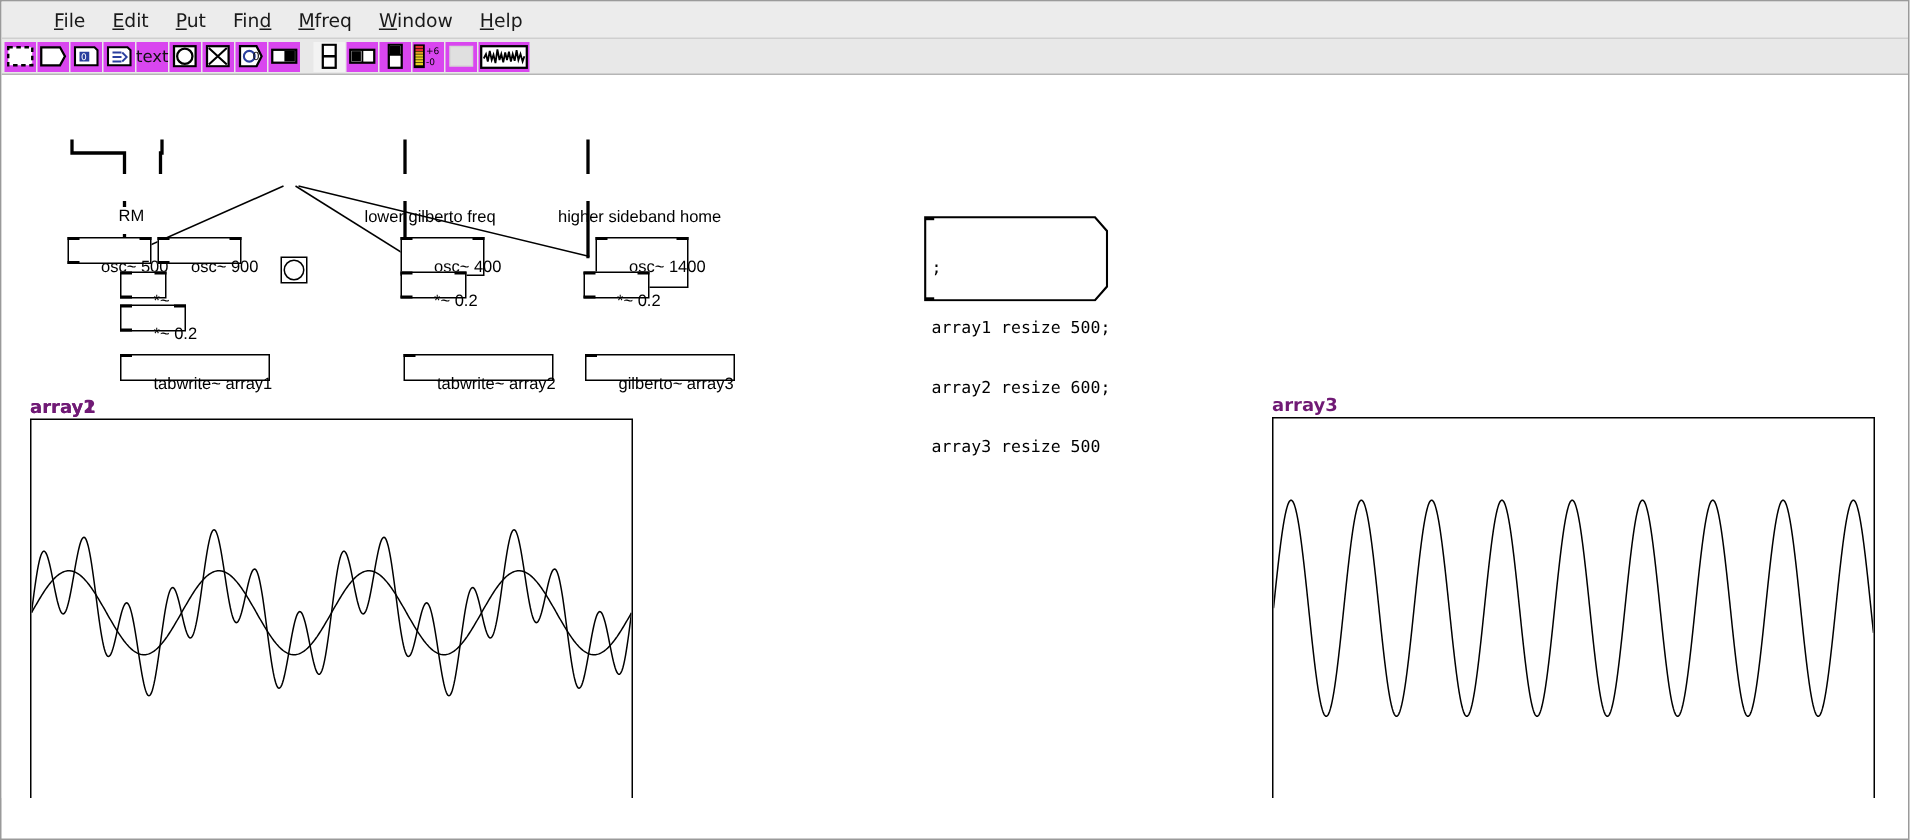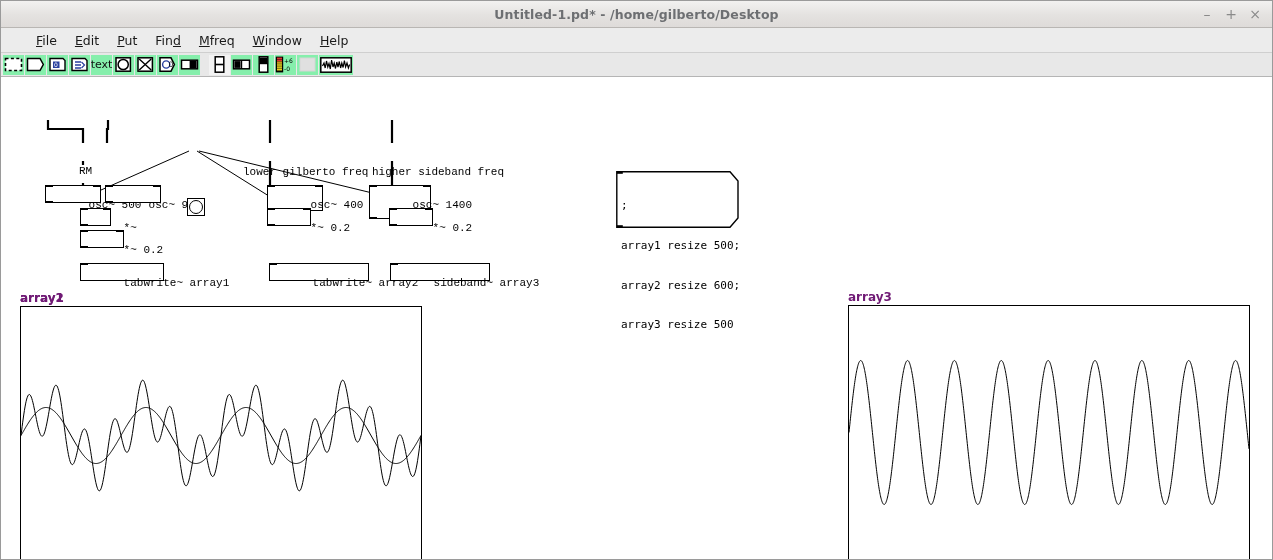--- a/index.html
+++ b/index.html
@@ -95,40 +95,40 @@
     padding-left: 2px;
     box-sizing: border-box;
   }
   .tool {
     width: 21px;
     height: 20px;
     margin-right: 1px;
     display: flex;
     align-items: center;
     justify-content: center;
-    background: #86efac;
+    background: #d946ef;
     position: relative;
   }
   .tool.sep { width: 7px; background: #e8e8e8; }
   .tool.raised { background: #f3f3f3; }
   .tool svg { display: block; }
 
   
   #canvas {
     position: relative;
     width: 1271px;
     height: 482px;
     background: #ffffff;
     overflow: hidden;
   }
 
   
   .pd-obj, .pd-msg, .pd-comment {
     position: absolute;
-    font-family: Liberation Mono, monospace;
+    font-family: Liberation Sans, sans-serif;
     font-size: 11px;
     line-height: 12px;
     color: #000000;
     white-space: pre;
     box-sizing: border-box;
   }
   .pd-obj {
     border: 1px solid #000000;
     background: #ffffff;
     padding: 1px 3px 2px 3px;
@@ -185,28 +185,20 @@
     color: #701a75;
     white-space: pre;
   }
   .pd-graph svg { display: block; }
 </style>
 </head>
 <body>
 
 <div id="window">
 
-  <div id="titlebar">
-    <div id="title-text">Untitled-1.pd* - /home/gilberto/Desktop</div>
-    <div id="window-buttons">
-      <div class="winbtn">–</div>
-      <div class="winbtn">+</div>
-      <div class="winbtn">×</div>
-    </div>
-  </div>
 
   <div id="menubar">
     <div class="menu-item"><span class="mn">F</span><span>ile</span></div>
     <div class="menu-item"><span class="mn">E</span><span>dit</span></div>
     <div class="menu-item"><span class="mn">P</span><span>ut</span></div>
     <div class="menu-item">Fin<span class="mn">d</span></div>
     <div class="menu-item"><span class="mn">M</span><span>freq</span></div>
     <div class="menu-item"><span class="mn">W</span><span>indow</span></div>
     <div class="menu-item"><span class="mn">H</span><span>elp</span></div>
   </div>
@@ -334,21 +326,21 @@
         <path d="M391,84 L391,121 L392,121" stroke-width="2.2"></path>
 
         <path d="M188,74 L82,121" stroke-width="1"></path>
         <path d="M196,74 L271,121" stroke-width="1"></path>
         <path d="M198,74 L392,121" stroke-width="1"></path>
       </g>
     </svg>
 
     <div class="pd-comment" style="left:78px;top:88px;">RM</div>
     <div class="pd-comment" style="left:242px;top:89px;">lower gilberto freq</div>
-    <div class="pd-comment" style="left:371px;top:89px;">higher sideband freq</div>
+    <div class="pd-comment" style="left:371px;top:89px;">higher sideband home</div>
 
     <div class="pd-obj" style="left:44px;top:108px;width:56px;height:18px;">
       <span>osc~ 500</span>
       <span class="nub" style="left:-1px;top:-1px;width:8px;"></span>
       <span class="nub" style="right:-1px;top:-1px;width:8px;"></span>
       <span class="nub" style="left:-1px;bottom:-1px;width:8px;"></span>
     </div>
 
     <div class="pd-obj" style="left:104px;top:108px;width:56px;height:18px;">
       <span>osc~ 900</span>
@@ -364,21 +356,21 @@
       <span class="nub" style="left:-1px;bottom:-1px;width:8px;"></span>
     </div>
 
     <div class="pd-obj" style="left:79px;top:153px;width:44px;height:18px;">
       <span>*~ 0.2</span>
       <span class="nub" style="left:-1px;top:-1px;width:8px;"></span>
       <span class="nub" style="right:-1px;top:-1px;width:8px;"></span>
       <span class="nub" style="left:-1px;bottom:-1px;width:8px;"></span>
     </div>
 
-    <div class="pd-obj" style="left:79px;top:186px;width:84px;height:18px;">
+    <div class="pd-obj" style="left:79px;top:186px;width:100px;height:18px;">
       <span>tabwrite~ array1</span>
       <span class="nub" style="left:-1px;top:-1px;width:8px;"></span>
     </div>
 
     <div class="pd-obj" style="left:266px;top:108px;width:56px;height:26px;">
       <span>osc~ 400</span>
       <span class="nub" style="left:-1px;top:-1px;width:8px;"></span>
       <span class="nub" style="right:-1px;top:-1px;width:8px;"></span>
       <span class="nub" style="left:-1px;bottom:-1px;width:8px;"></span>
     </div>
@@ -388,36 +380,36 @@
       <span class="nub" style="left:-1px;top:-1px;width:8px;"></span>
       <span class="nub" style="right:-1px;top:-1px;width:8px;"></span>
       <span class="nub" style="left:-1px;bottom:-1px;width:8px;"></span>
     </div>
 
     <div class="pd-obj" style="left:268px;top:186px;width:100px;height:18px;">
       <span>tabwrite~ array2</span>
       <span class="nub" style="left:-1px;top:-1px;width:8px;"></span>
     </div>
 
-    <div class="pd-obj" style="left:368px;top:108px;width:62px;height:34px;">
+    <div class="pd-obj" style="left:396px;top:108px;width:62px;height:34px;">
       <span>osc~ 1400</span>
       <span class="nub" style="left:-1px;top:-1px;width:8px;"></span>
       <span class="nub" style="right:-1px;top:-1px;width:8px;"></span>
       <span class="nub" style="left:-1px;bottom:-1px;width:8px;"></span>
     </div>
 
     <div class="pd-obj" style="left:388px;top:131px;width:44px;height:18px;">
       <span>*~ 0.2</span>
       <span class="nub" style="left:-1px;top:-1px;width:8px;"></span>
       <span class="nub" style="right:-1px;top:-1px;width:8px;"></span>
       <span class="nub" style="left:-1px;bottom:-1px;width:8px;"></span>
     </div>
 
     <div class="pd-obj" style="left:389px;top:186px;width:100px;height:18px;">
-      <span>sideband~ array3</span>
+      <span>gilberto~ array3</span>
       <span class="nub" style="left:-1px;top:-1px;width:8px;"></span>
     </div>
 
     <div class="pd-bang" style="left:186px;top:121px;width:18px;height:18px;">
       <span class="circle"></span>
     </div>
 
     <div style="position:absolute;left:615px;top:94px;width:123px;height:57px;">
       <svg class="msg-border" width="123" height="57" viewBox="0 0 123 57">
         <path d="M0.8,0.8 H114 L122,10 V47 L114,56.2 H0.8 Z" fill="#ffffff" stroke="#000000" stroke-width="1.4"></path>

